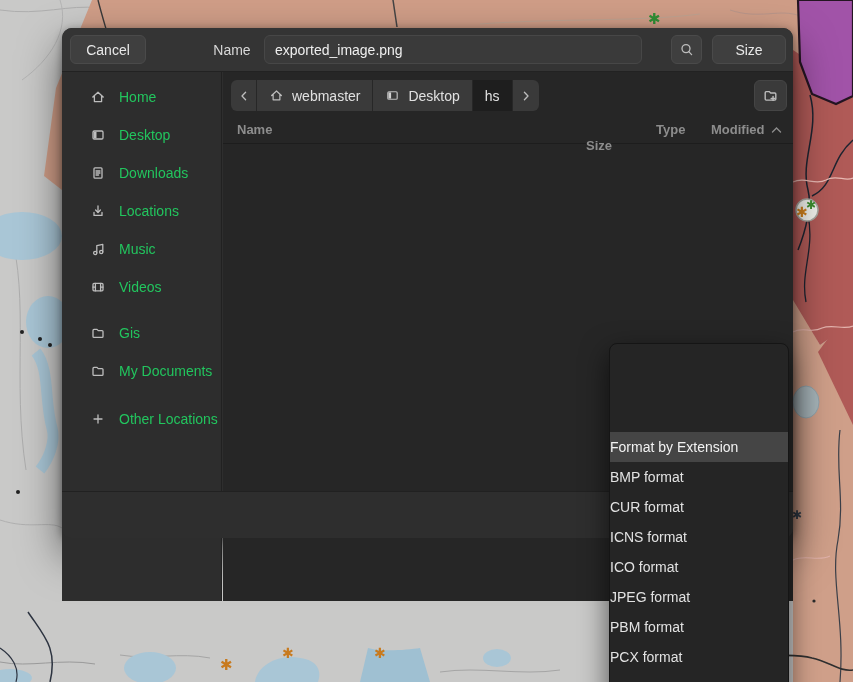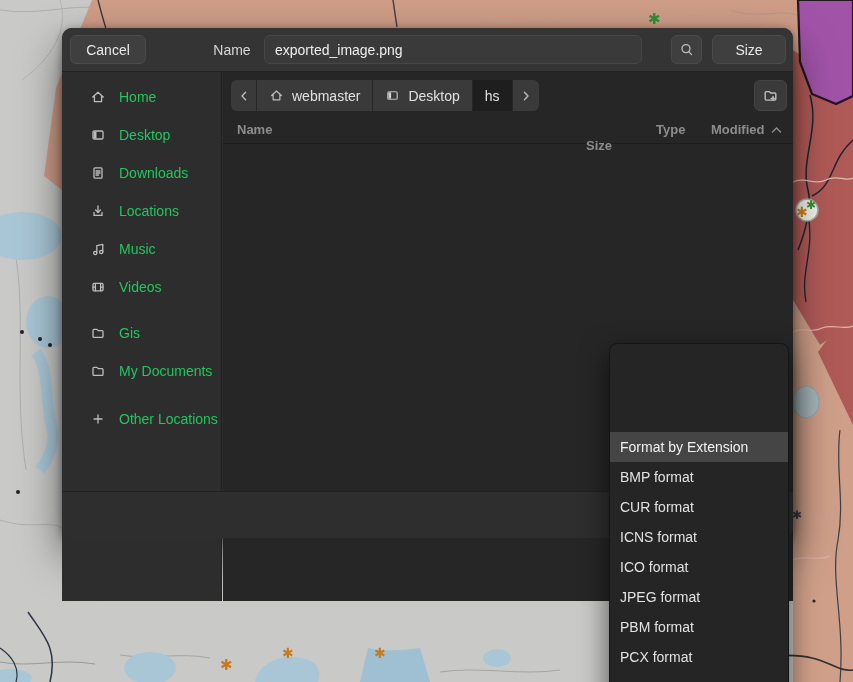--- a/index.html
+++ b/index.html
@@ -64,21 +64,21 @@
   .lh-modified { left:488px; display:flex; align-items:center; gap:7px; }
 
   .footer { position:absolute; left:0; bottom:0; width:100%; height:47px;
     background:#2e2e2e; border-top:1px solid #212121; border-radius:0 0 9px 9px; }
 
   
   .popup { position:absolute; left:609px; top:343px; width:180px; height:360px;
     background:#252525; border:1px solid #151515; border-radius:8px 8px 0 0;
     box-shadow:0 10px 28px rgba(0,0,0,.6); z-index:3; overflow:hidden; }
   .popup-spacer { height:88px; }
-  .menu-item { height:30px; line-height:30px; padding-left:10px; color:#e2e2e2;
+  .menu-item { height:30px; line-height:30px; color:#e2e2e2;
     font-size:14px; white-space:nowrap; cursor:default; }
   .menu-item.selected { background:#454545; color:#f2f2f2; }
 </style>
 </head>
 <body>
 
 <div class="screen">
 
   <svg class="map" viewBox="0 0 853 682" xmlns="http://www.w3.org/2000/svg">
     <rect width="853" height="682" fill="#c9c9c8"></rect>

